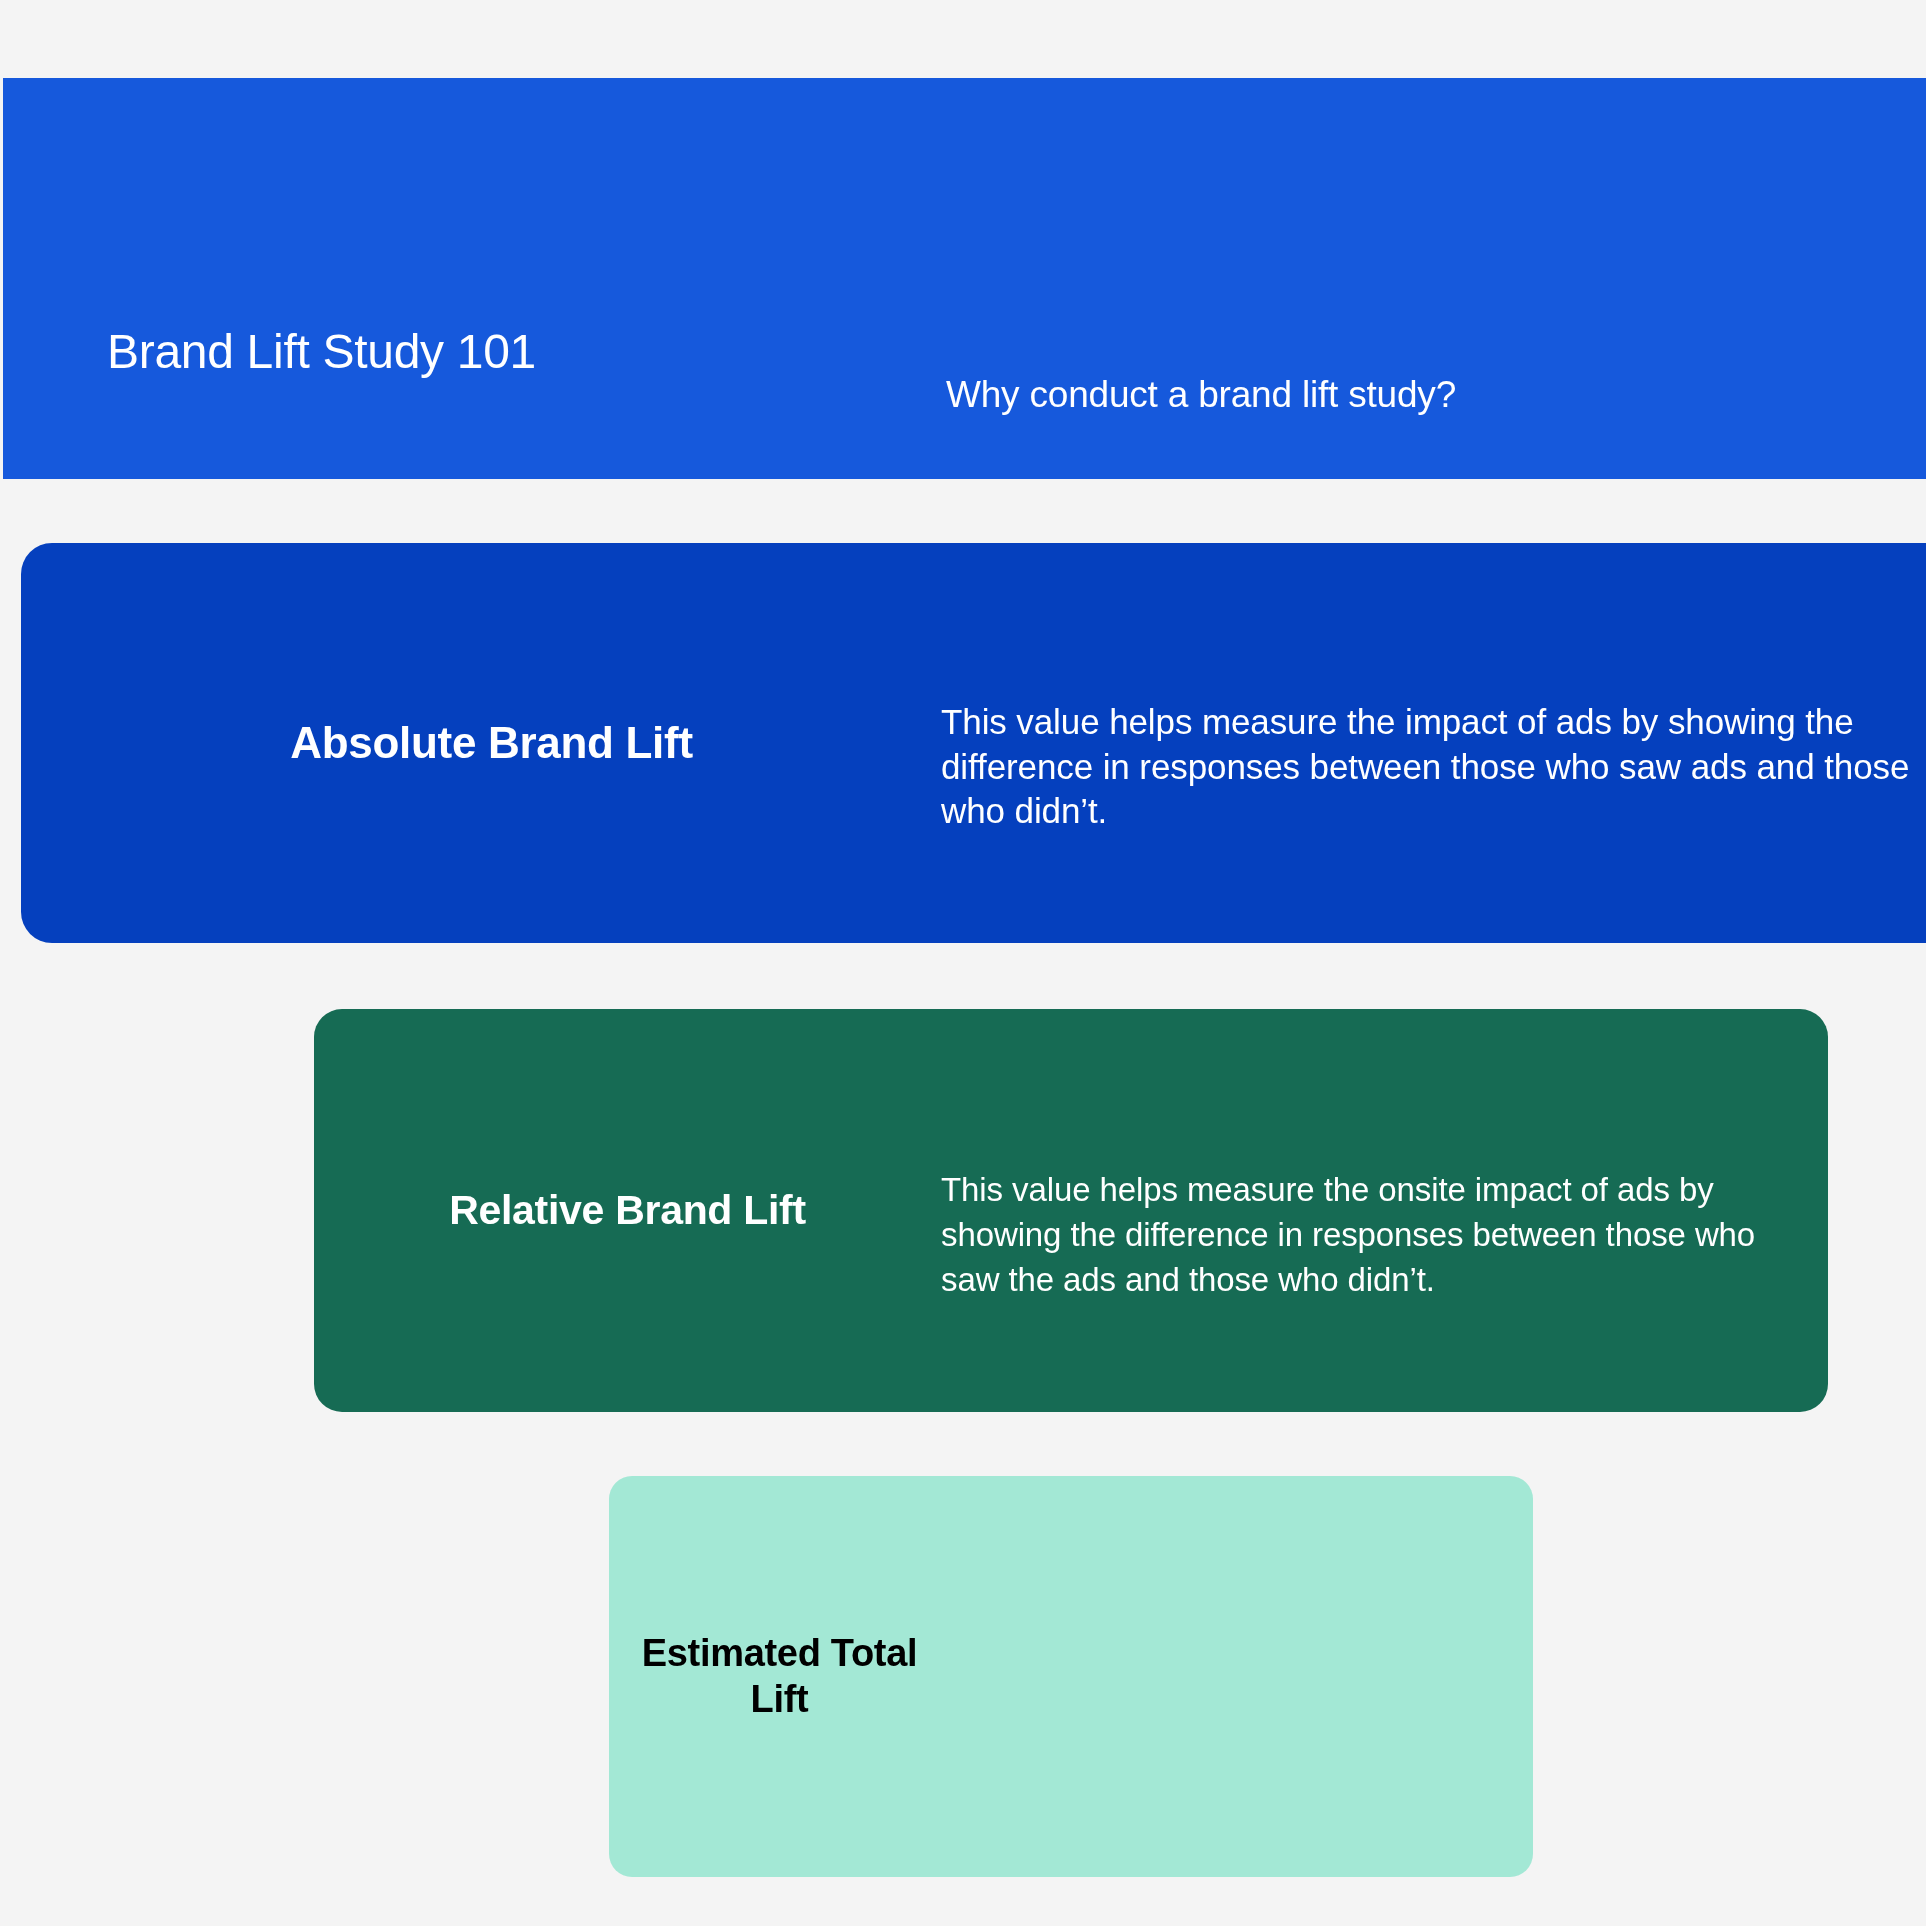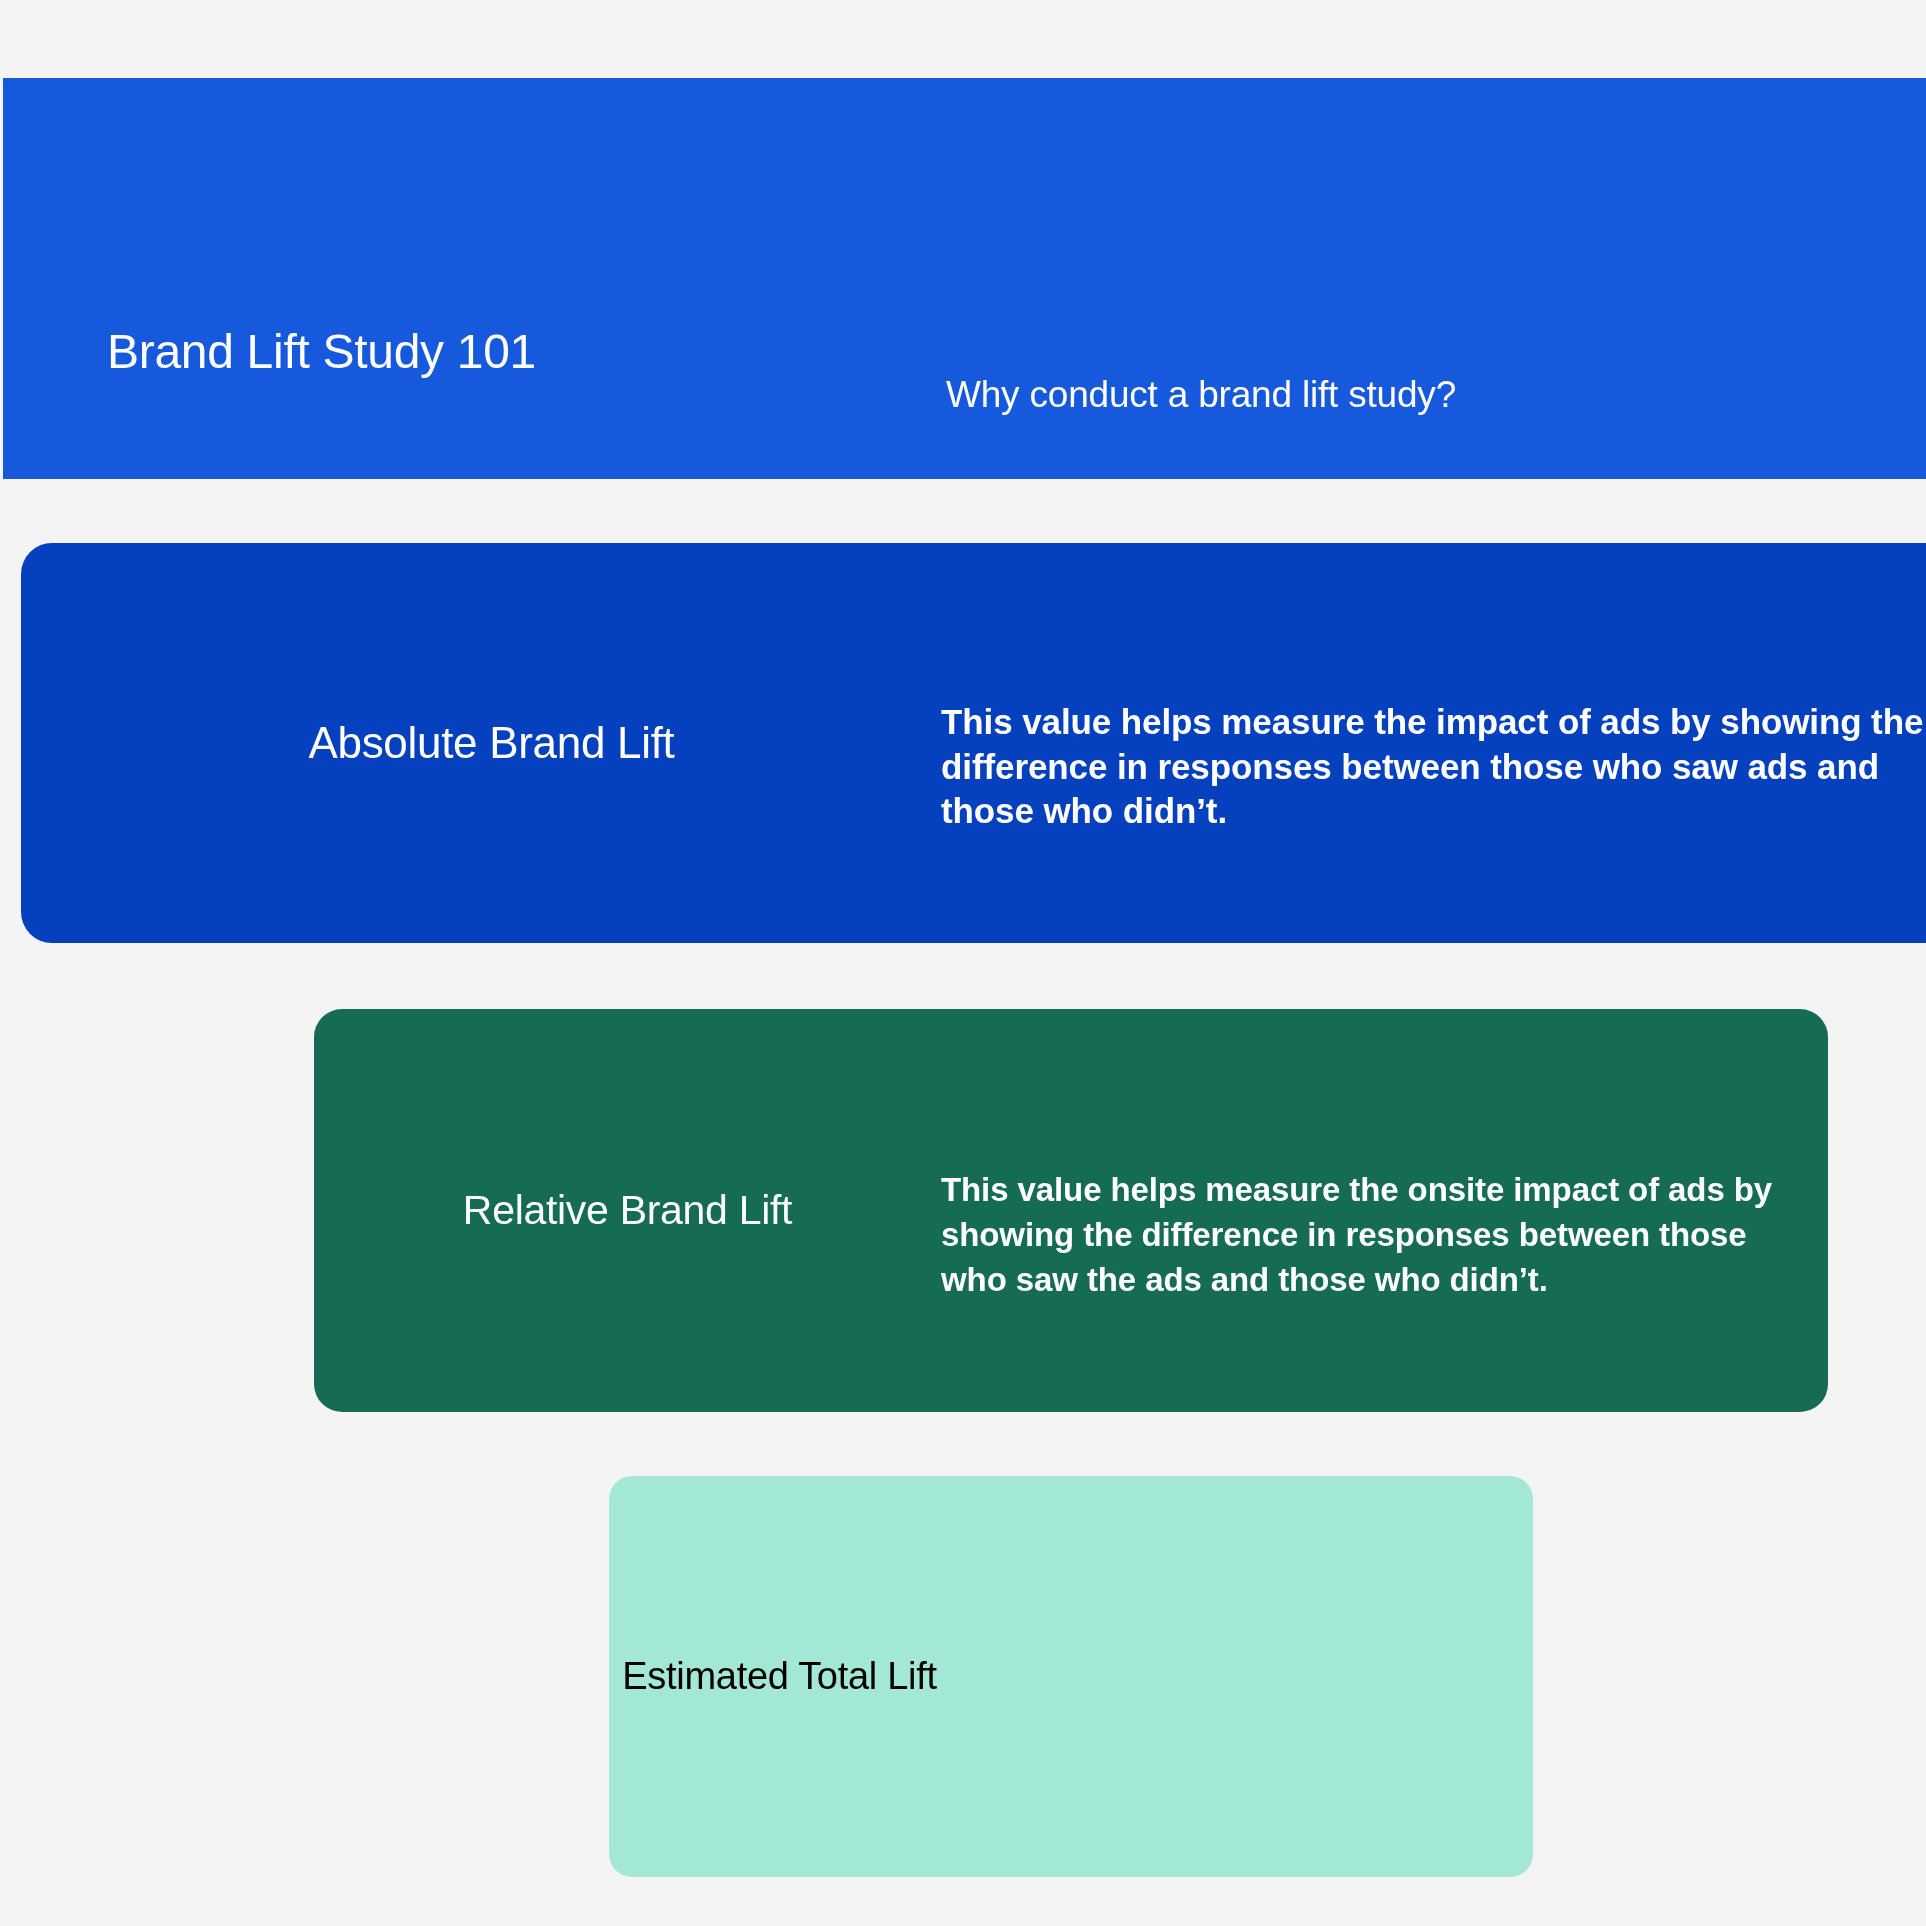--- a/index.html
+++ b/index.html
@@ -53,27 +53,27 @@
 
   
   .card {
     position: absolute;
     display: flex;
     align-items: center;
   }
 
   .card-title {
     flex: none;
-    font-weight: 400;
+    font-weight: 700;
     letter-spacing: -0.3px;
   }
 
   .card-body {
     flex: none;
-    font-weight: 700;
+    font-weight: 400;
     letter-spacing: -0.1px;
     margin-top: 48px;
   }
 
   
   .card-absolute {
     left: 21px;
     top: 543px;
     width: 1956px;
     height: 400px;

